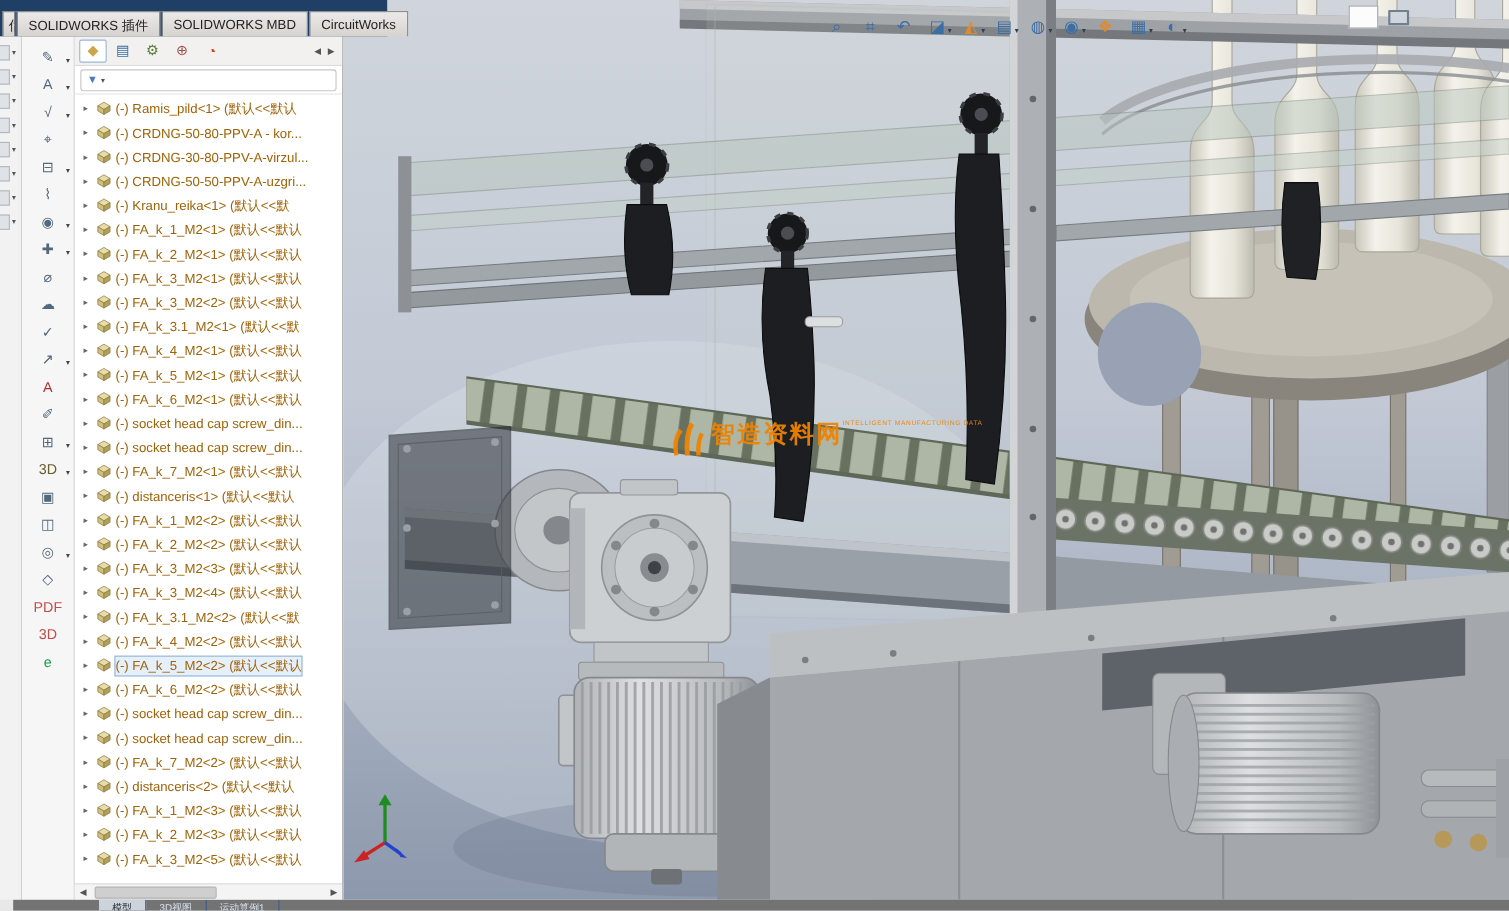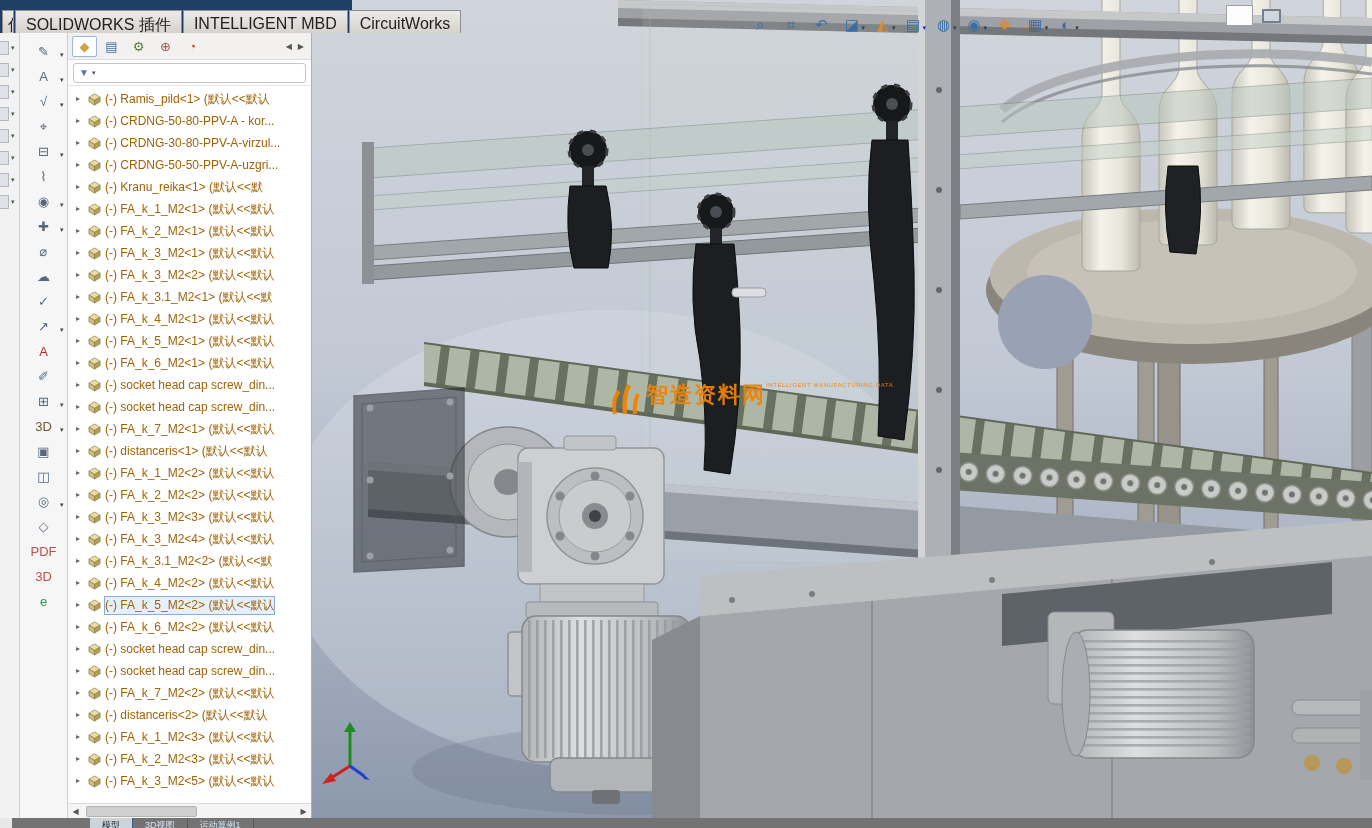--- a/index.html
+++ b/index.html
@@ -1,21 +1,21 @@
 <!DOCTYPE html>
 <html><head>
 <meta charset="utf-8">
 <style>
   *{margin:0;padding:0;box-sizing:border-box}
   html,body{width:1372px;height:828px;overflow:hidden;font-family:"Liberation Sans","DejaVu Sans",sans-serif;background:#e8e8e8}
   .app{position:relative;width:1372px;height:828px;overflow:hidden}
 
   
   .topbar{position:absolute;left:0;top:0;width:352px;height:33px;background:#1f3f66;display:flex;align-items:flex-end;gap:1px;padding-left:2px;z-index:40}
-  .cmd-tab{height:23px;background:linear-gradient(#eceae7,#d6d3cf);border:1px solid #8f8f8f;border-bottom:none;color:#222;font-size:16px;padding:4px 10px 0;white-space:nowrap}
+  .cmd-tab{height:23px;background:linear-gradient(#eceae7,#d6d3cf);border:1px solid #8f8f8f;border-bottom:none;color:#222;font-size:12px;padding:4px 10px 0;white-space:nowrap}
   .cmd-tab.partial{max-width:22px;overflow:hidden;padding:4px 5px 0}
 
   
   .left-strip{position:absolute;left:0;top:33px;width:20px;bottom:10px;background:#f2f2f2;border-right:1px solid #d2d2d2;z-index:30;overflow:hidden}
   .strip-item{display:flex;align-items:center;margin:8px 0 8px -5px;gap:2px}
   .strip-sq{width:14px;height:14px;background:#dfe3e8;border:1px solid #b2b7bd;flex:0 0 14px}
   .strip-dd{font-size:7px;color:#555}
 
   
   .left-toolbar{position:absolute;left:20px;top:33px;width:48px;bottom:10px;background:#f6f6f6;border-right:1px solid #cfcfcf;z-index:30;display:flex;flex-direction:column;align-items:center;padding-top:6px}
@@ -378,21 +378,21 @@
         <polygon points="4,66 13,55 18,63" fill="#cc2222"></polygon>
         <line x1="32" y1="48" x2="46" y2="58" stroke="#2244cc" stroke-width="3"></line>
         <polygon points="52,62 42,53 46,61" fill="#2244cc"></polygon>
       </svg>
     </div>
   </div>
 
   <div class="topbar">
     <div class="cmd-tab partial">估</div>
     <div class="cmd-tab">SOLIDWORKS 插件</div>
-    <div class="cmd-tab">INTELLIGENT MBD</div>
+    <div class="cmd-tab">SOLIDWORKS MBD</div>
     <div class="cmd-tab">CircuitWorks</div>
   </div>
 
   <div class="left-strip">
 
       <div class="strip-item">
         <span class="strip-sq"></span>
         <span class="strip-dd">▾</span>
       </div>
 

